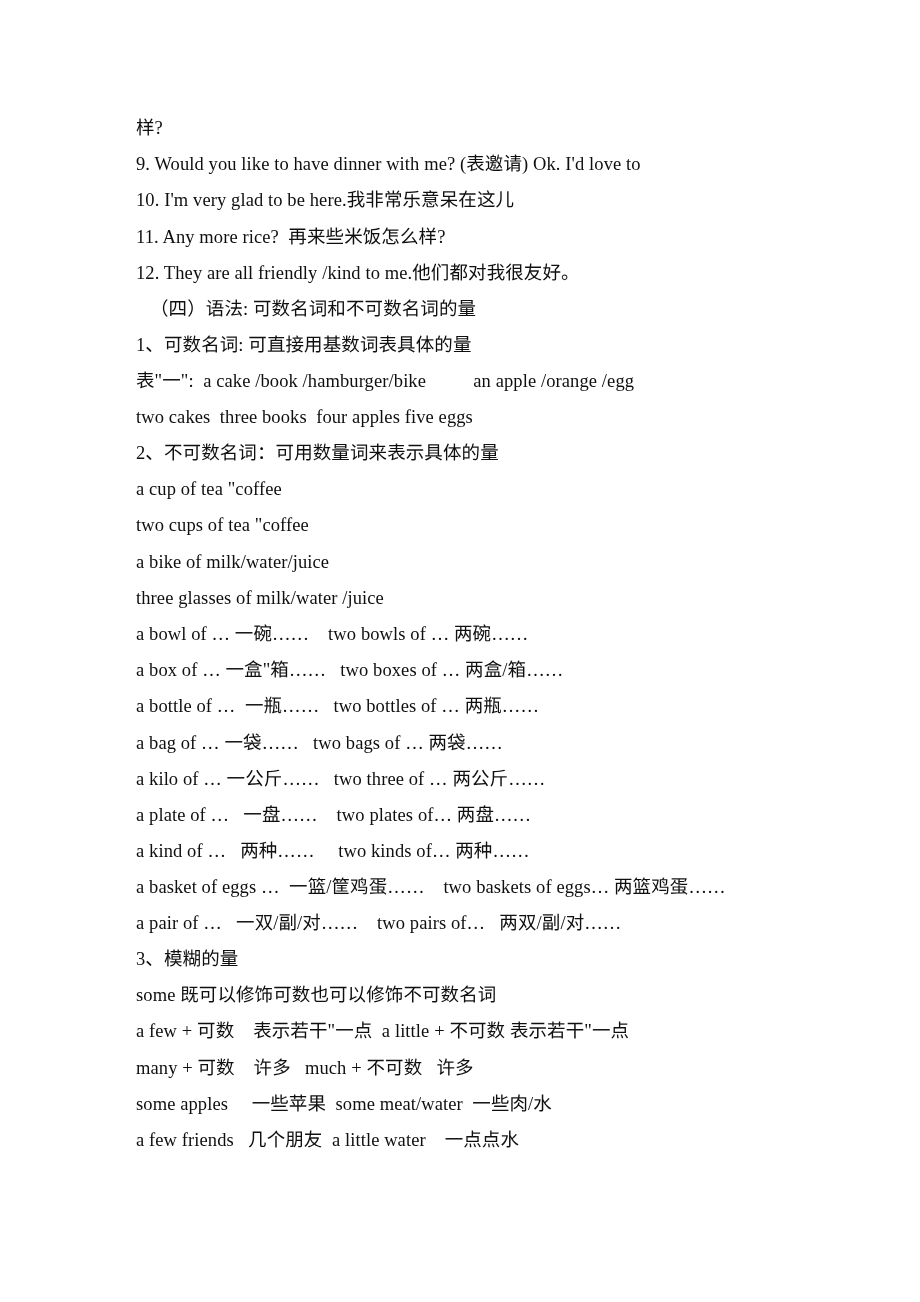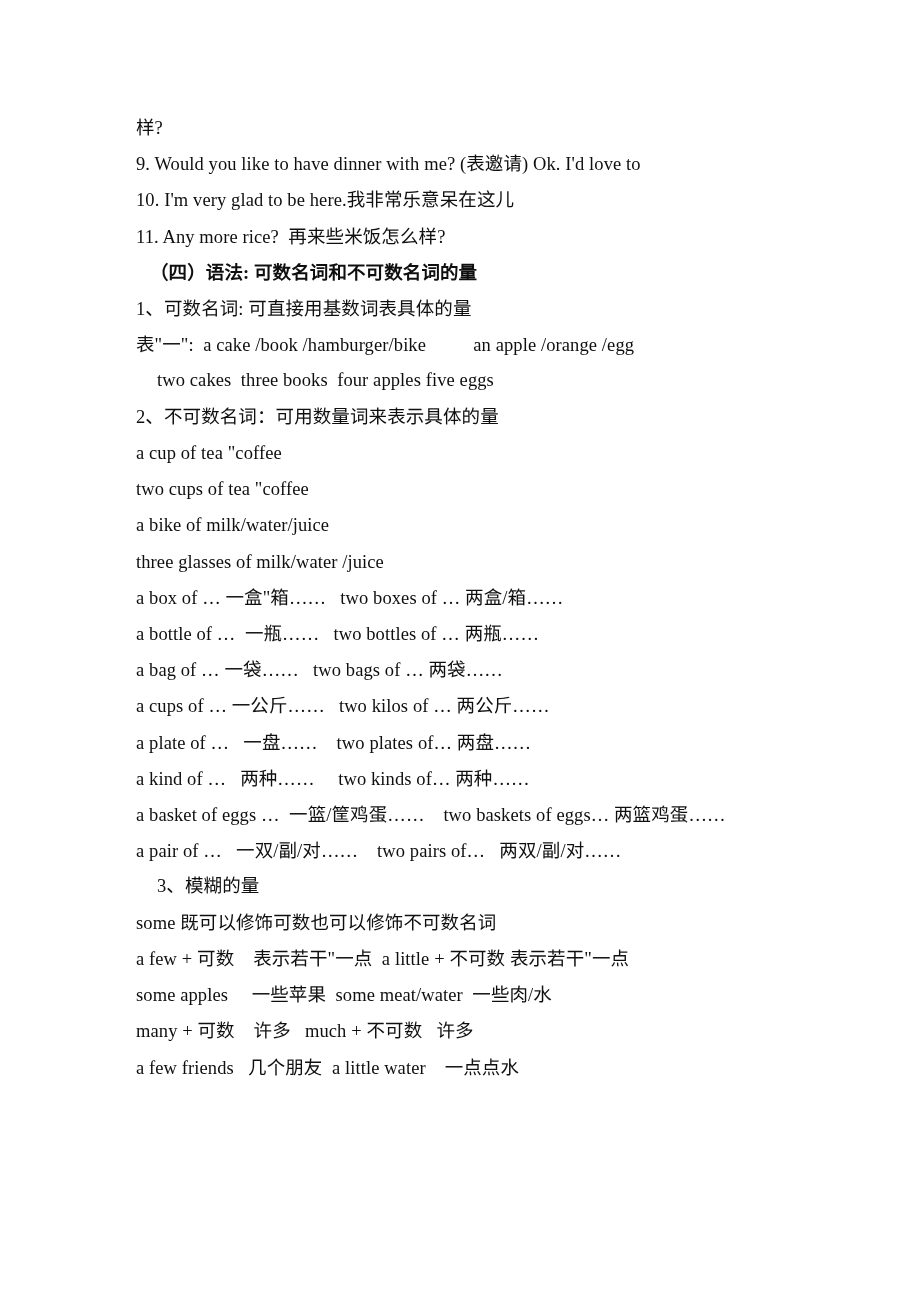--- a/index.html
+++ b/index.html
@@ -41,26 +41,25 @@
     line-height: 36.2px;
     white-space: pre;
     font-size: 18.5px;
     letter-spacing: 0.1px;
     color: #111111;
   }
 
   .line.tight {
     height: 35.5px;
     line-height: 35.5px;
-    margin-left: 21px;
   }
 
   
   .line.heading {
-    font-weight: bold;
+    font-weight: normal;
     padding-left: 14px;
     font-size: 18.5px;
   }
 
   
   .line, .line.heading {
     font-family: "Liberation Serif", "DejaVu Serif", serif;
   }
 
   
@@ -69,40 +68,42 @@
 </head>
 <body>
 
 <div class="page">
   <div class="doc-body">
 
     <p class="line">样?</p>
     <p class="line">9. Would you like to have dinner with me? (表邀请) Ok. I'd love to</p>
     <p class="line">10. I'm very glad to be here.我非常乐意呆在这儿</p>
     <p class="line">11. Any more rice?  再来些米饭怎么样?</p>
+    <p class="line">12. They are all friendly /kind to me.他们都对我很友好。</p>
 
     <p class="line heading">（四）语法: 可数名词和不可数名词的量</p>
 
     <p class="line">1、可数名词: 可直接用基数词表具体的量</p>
     <p class="line">表"一":  a cake /book /hamburger/bike          an apple /orange /egg</p>
     <p class="line tight">two cakes  three books  four apples five eggs</p>
     <p class="line">2、不可数名词：可用数量词来表示具体的量</p>
     <p class="line">a cup of tea "coffee</p>
     <p class="line">two cups of tea "coffee</p>
     <p class="line">a bike of milk/water/juice</p>
     <p class="line">three glasses of milk/water /juice</p>
+    <p class="line">a bowl of … 一碗……    two bowls of … 两碗……</p>
     <p class="line">a box of … 一盒"箱……   two boxes of … 两盒/箱……</p>
     <p class="line">a bottle of …  一瓶……   two bottles of … 两瓶……</p>
     <p class="line">a bag of … 一袋……   two bags of … 两袋……</p>
-    <p class="line">a cups of … 一公斤……   two kilos of … 两公斤……</p>
+    <p class="line">a kilo of … 一公斤……   two three of … 两公斤……</p>
     <p class="line">a plate of …   一盘……    two plates of… 两盘……</p>
     <p class="line">a kind of …   两种……     two kinds of… 两种……</p>
     <p class="line">a basket of eggs …  一篮/筐鸡蛋……    two baskets of eggs… 两篮鸡蛋……</p>
     <p class="line">a pair of …   一双/副/对……    two pairs of…   两双/副/对……</p>
     <p class="line tight">3、模糊的量</p>
     <p class="line">some 既可以修饰可数也可以修饰不可数名词</p>
     <p class="line">a few + 可数    表示若干"一点  a little + 不可数 表示若干"一点</p>
+    <p class="line">many + 可数    许多   much + 不可数   许多</p>
     <p class="line">some apples     一些苹果  some meat/water  一些肉/水</p>
-    <p class="line">many + 可数    许多   much + 不可数   许多</p>
     <p class="line">a few friends   几个朋友  a little water    一点点水</p>
 
   </div>
 </div>
 
 </body></html>

